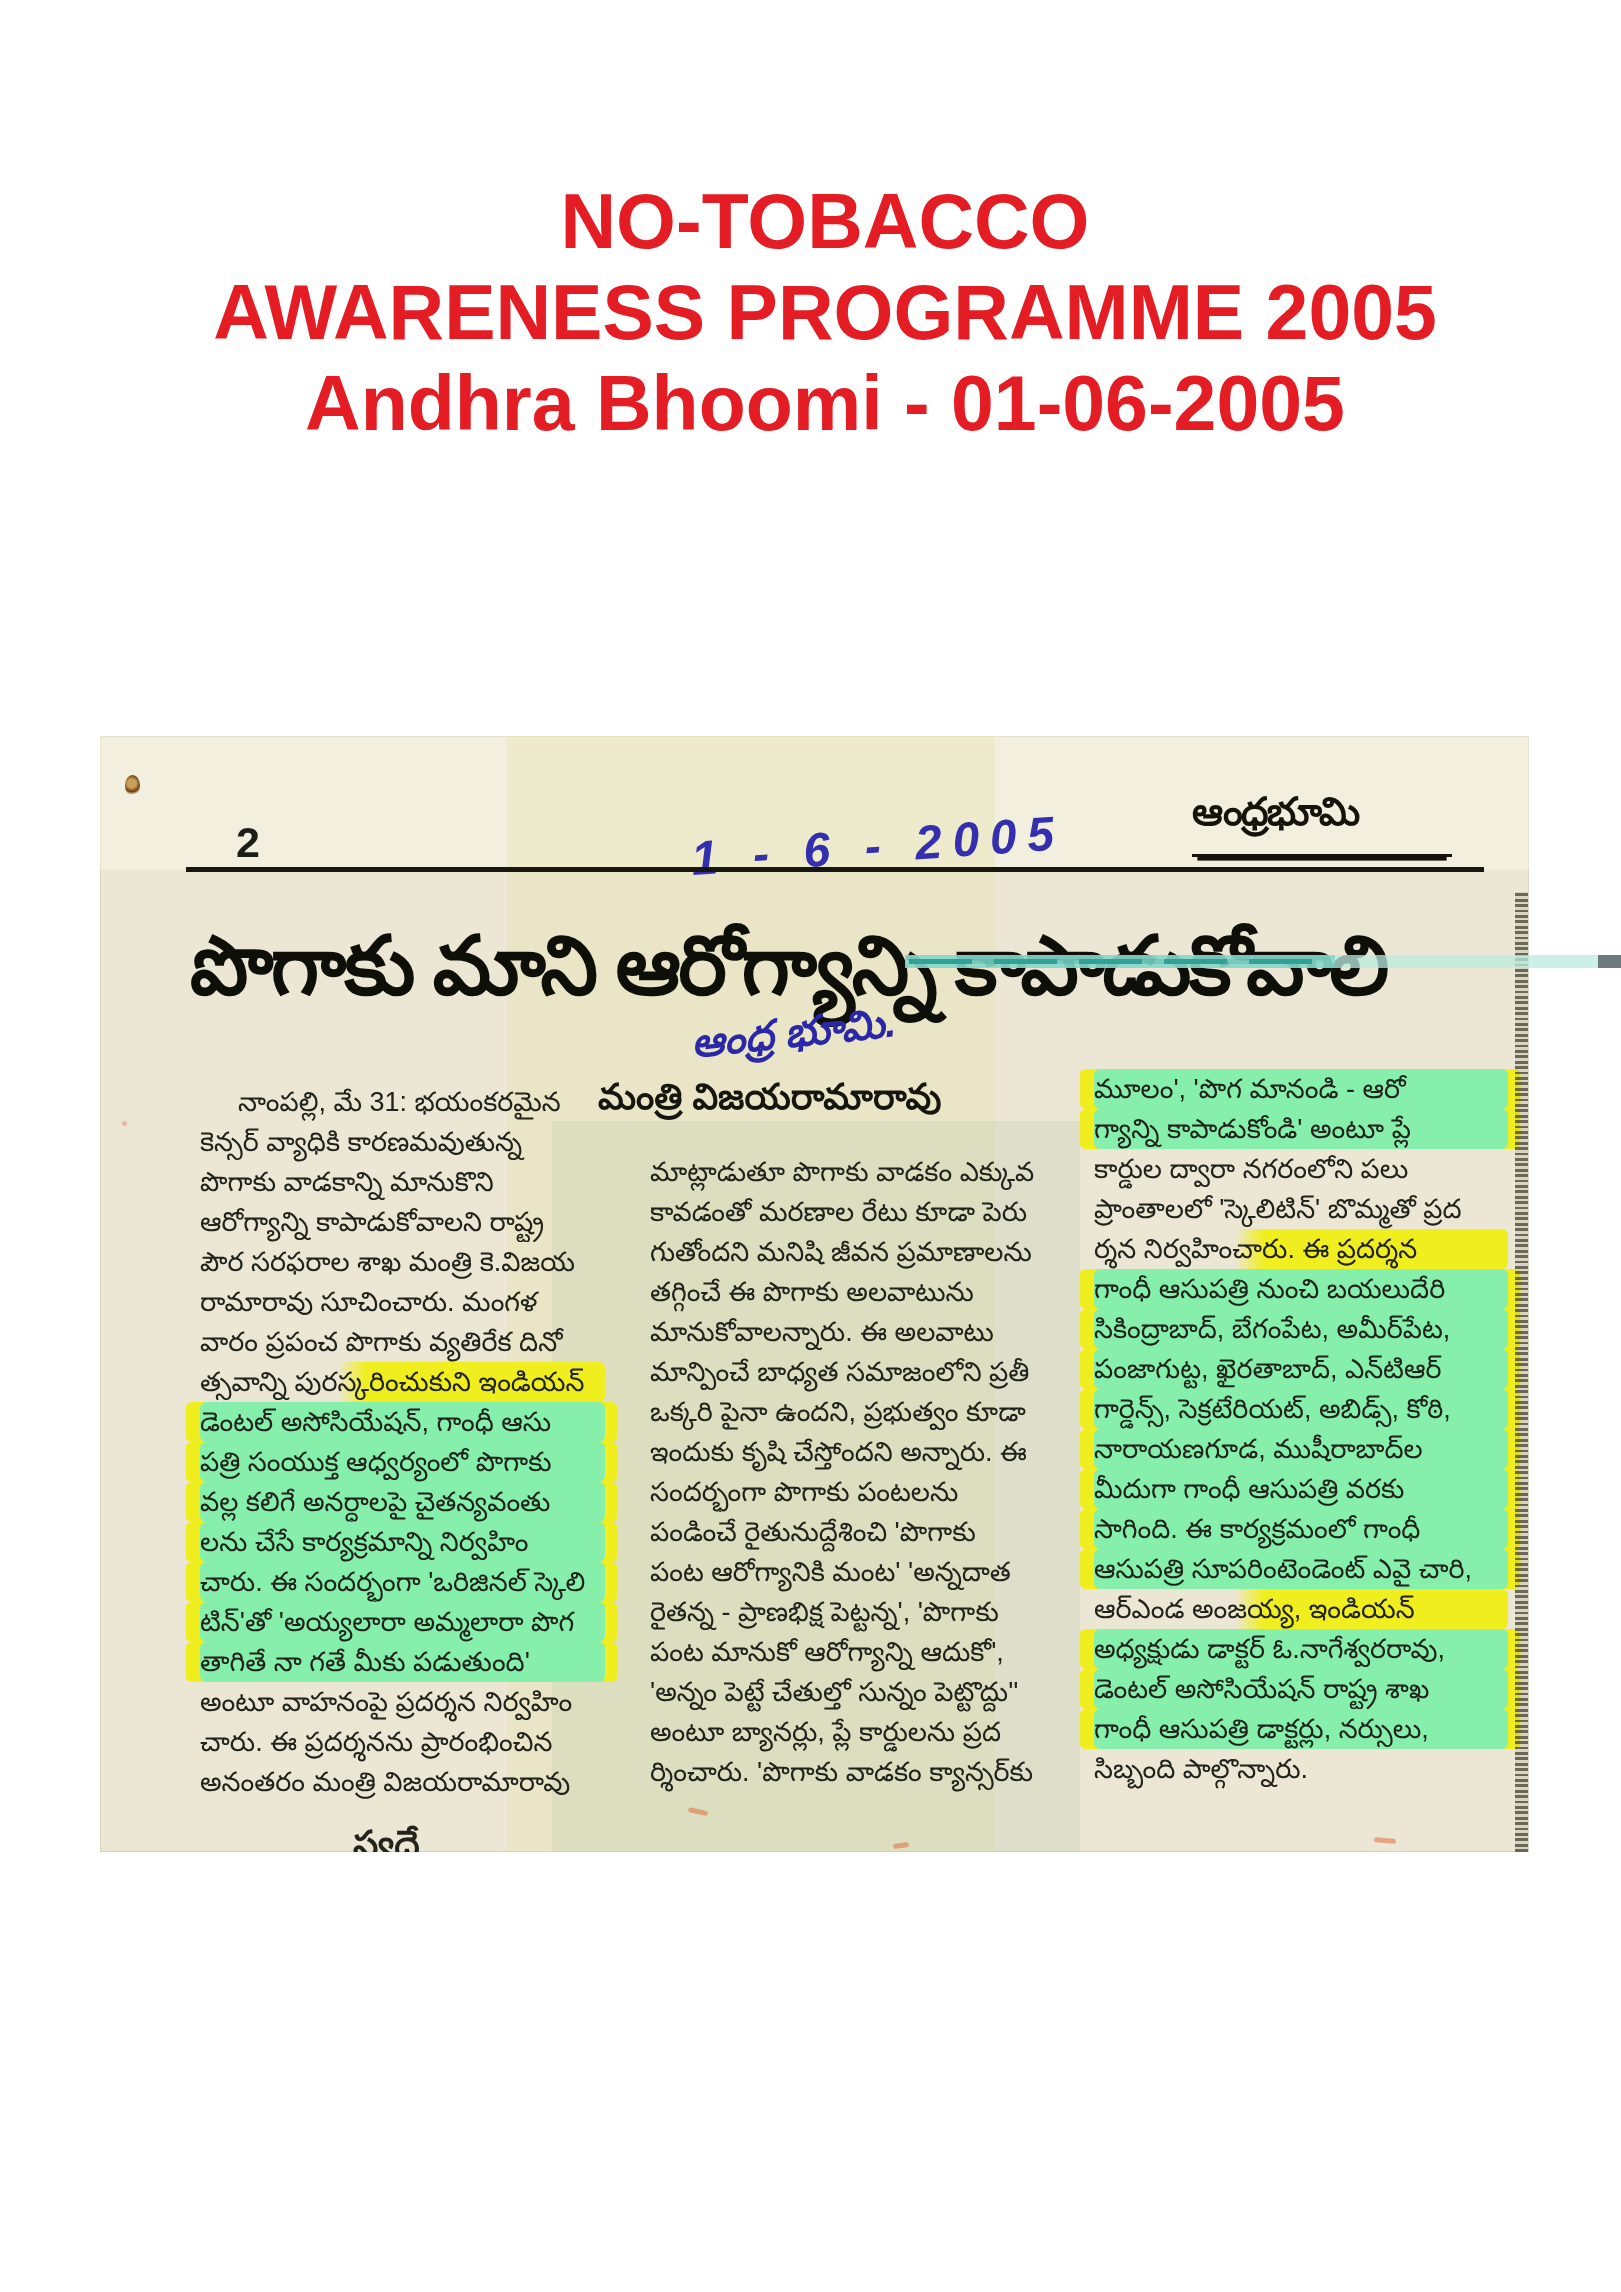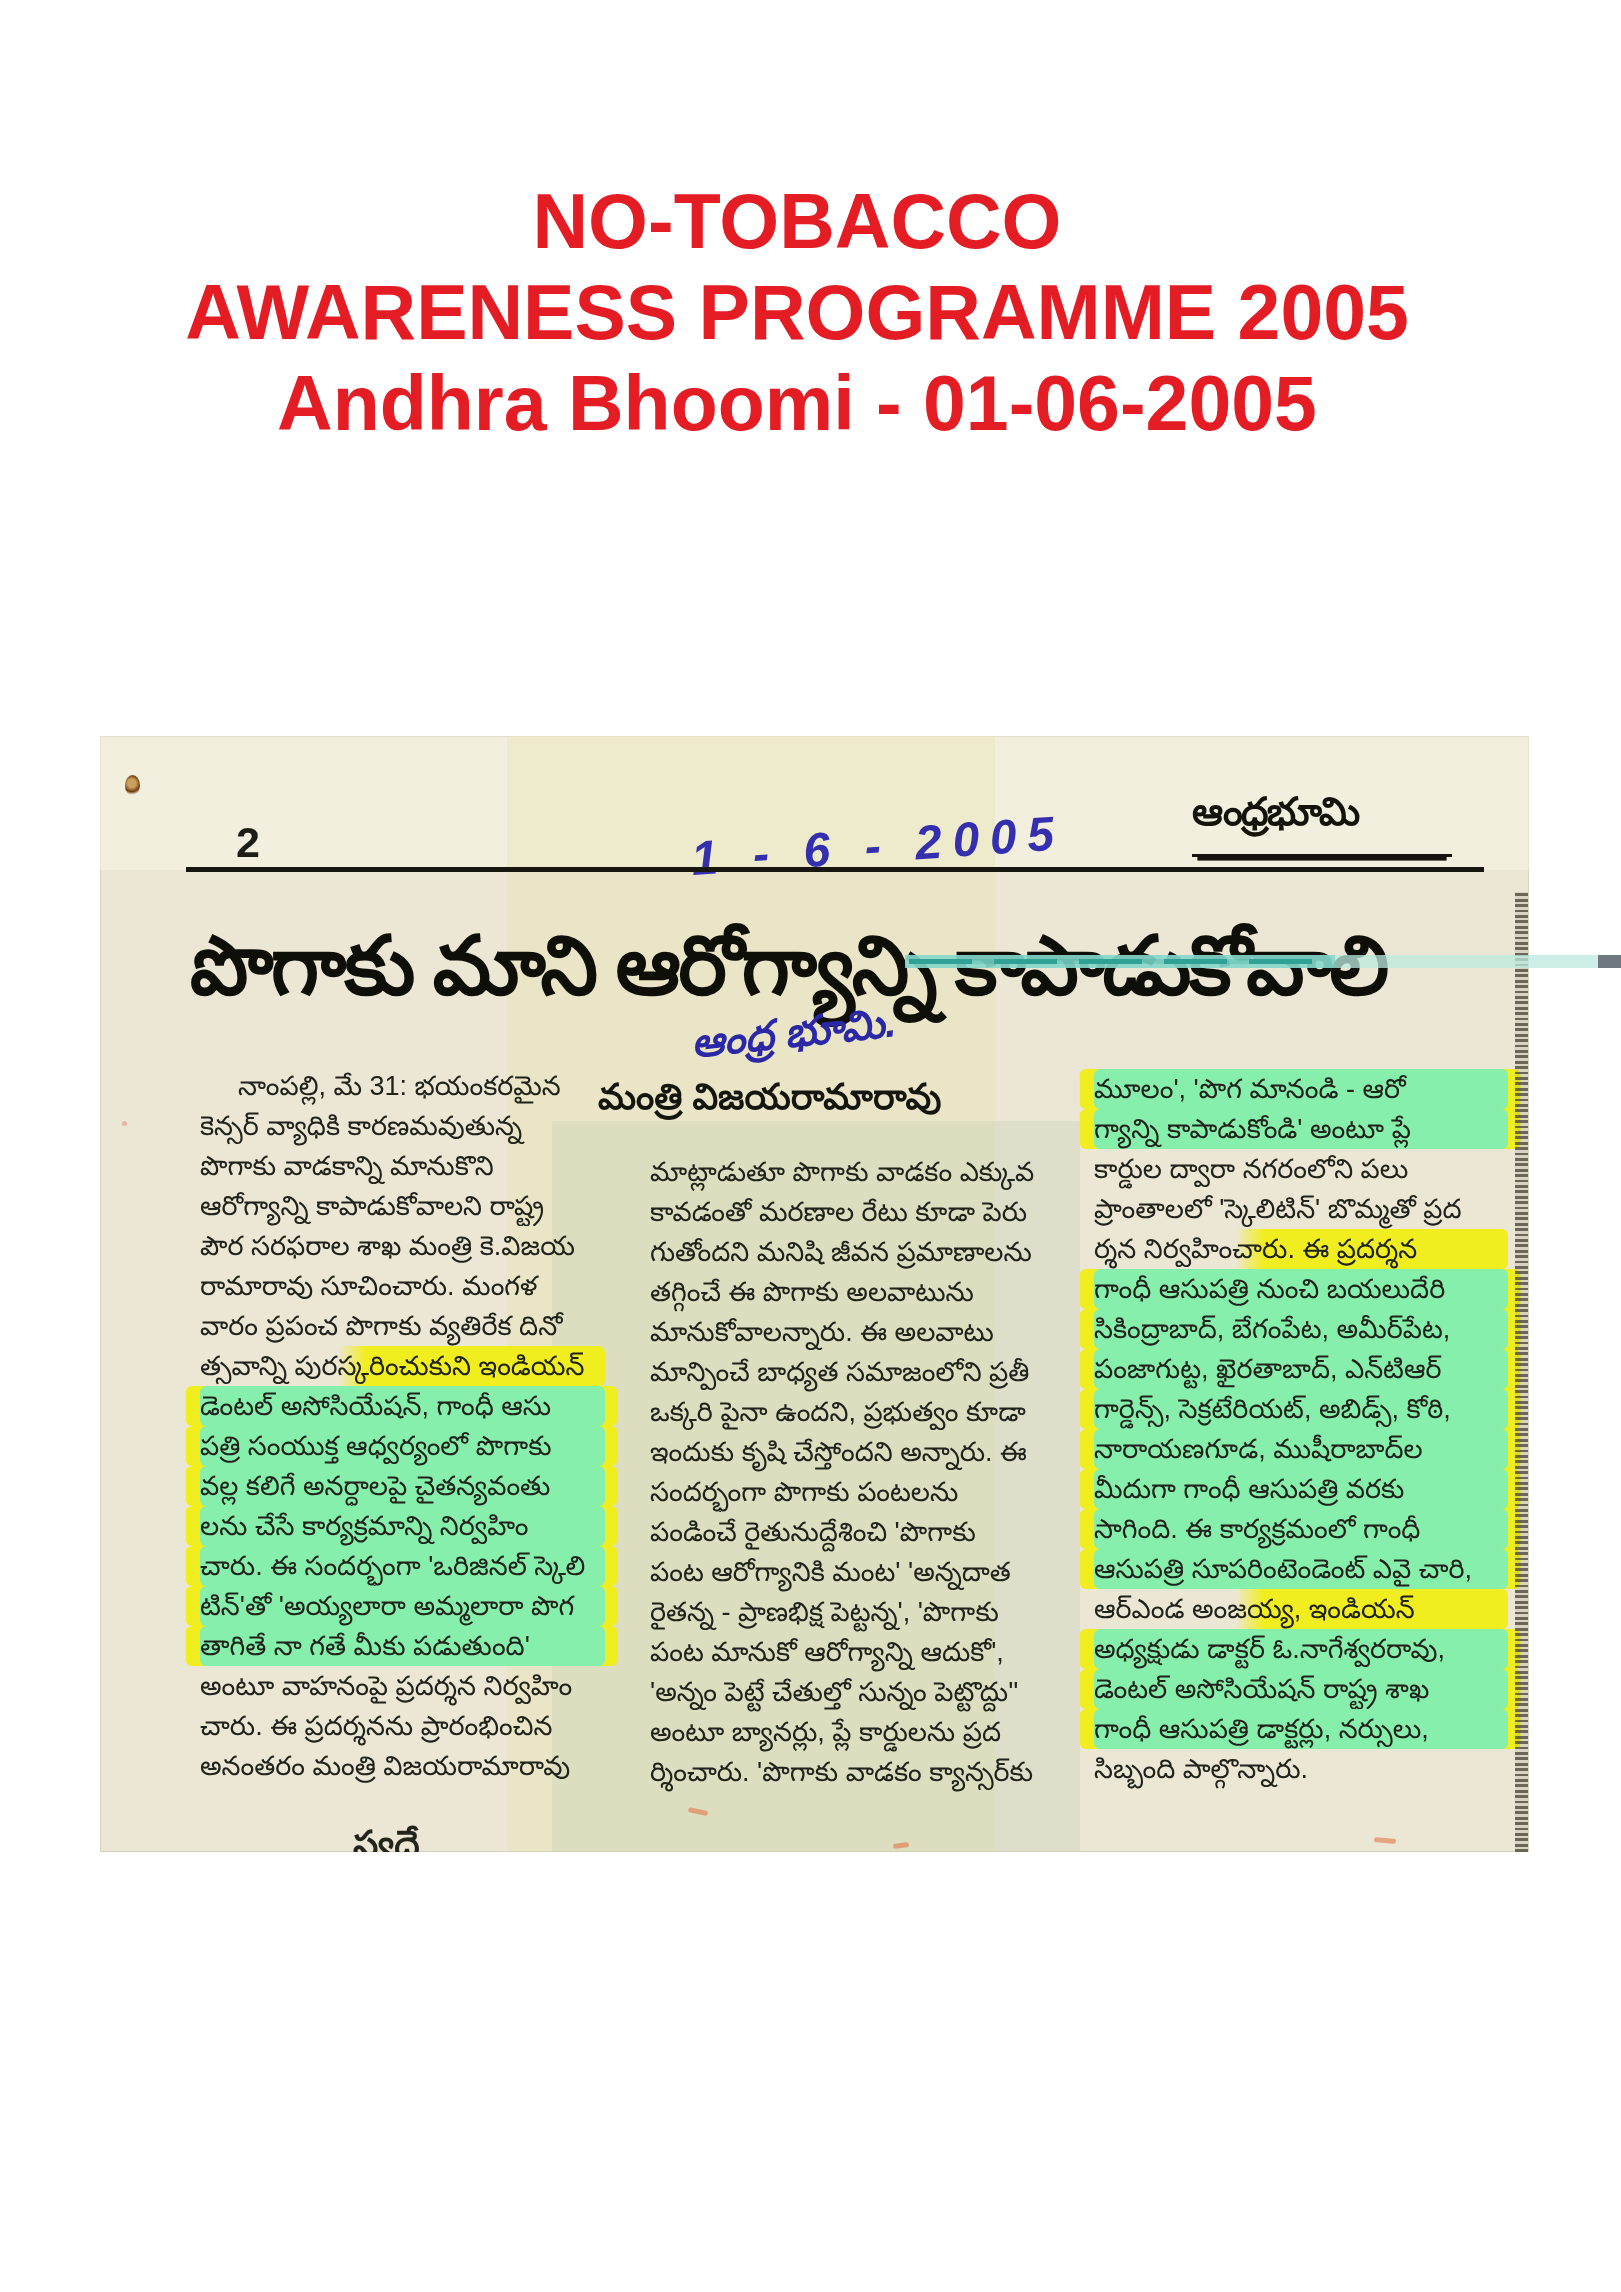--- a/index.html
+++ b/index.html
@@ -1,21 +1,21 @@
 <!DOCTYPE html>
 <html style="font-size:14.3px"><head>
 <meta charset="utf-8">
 <style>
   html,body{margin:0;padding:0;background:#ffffff;}
   #page{position:relative;width:1621px;height:2293px;background:#ffffff;overflow:hidden;
         font-family:"Liberation Sans","DejaVu Sans",sans-serif;}
 
   
   .title-block{position:absolute;top:176px;left:0;width:1594px;text-align:center;
-               color:#e41c24;font-weight:bold;font-size:77px;line-height:91px;letter-spacing:0;}
+               color:#e41c24;font-weight:bold;font-size:77px;line-height:91px;letter-spacing:0;padding-left:28px;}
 
   
   .clipping{position:absolute;left:100px;top:736px;width:1429px;height:1116px;
             background:#ece7d5;box-shadow:inset 0 0 0 0.9px rgba(120,110,80,.18);overflow:hidden;}
   .tint-top{position:absolute;left:0;top:0;width:100%;height:134px;background:rgba(255,252,238,.38);}
   .tint-band{position:absolute;left:407px;top:0;width:488px;height:100%;background:rgba(228,226,166,.30);}
   .tint-col2{position:absolute;left:452px;top:385px;width:528px;height:731px;background:rgba(186,202,176,.28);}
 
   .hole{position:absolute;left:25px;top:39px;width:15px;height:20.6px;border-radius:50%;
         background:radial-gradient(circle at 45% 40%, #caa05c 0 28%, #6f3d0e 55%, rgba(111,61,14,0) 75%);}
@@ -45,21 +45,21 @@
   .subhead{position:absolute;left:498px;top:340px;width:519px;
            font-size:36px;font-weight:bold;color:#161610;white-space:nowrap;overflow:hidden;}
 
   
   .col{position:absolute;}
   .col1{left:100px;top:330px;width:405px;}
   .col2{left:550px;top:416px;width:405px;}
   .col3{left:994px;top:333px;width:414px;}
   .tline{height:40px;line-height:40px;font-size:27px;color:#20231b;
          white-space:nowrap;overflow:hidden;}
-  .tline.ind{text-indent:38px;}
+  .tline.ind{text-indent:38px;margin-top:16px;}
   .tline.hl{background:#86efac;box-shadow:-14.3px 0 0 #f1ee1f,12.5px 0 0 #f1ee1f;border-radius:6.3px;}
   .tline.hlp{background:linear-gradient(90deg, rgba(241,238,31,0) 0 34%, #f1ee1f 41% 100%);border-radius:6.3px;}
 
   .cut-text{position:absolute;left:253px;top:1087px;width:134px;height:29px;overflow:hidden;
             font-size:36px;font-weight:bold;color:#23251c;}
 
   .edge-strip{position:absolute;left:1415px;top:156px;width:13.4px;height:960px;
               background:repeating-linear-gradient(0deg,#4a473a 0 2.7px,rgba(74,71,58,.15) 2.7px 5.4px);opacity:.8;}
 
   

